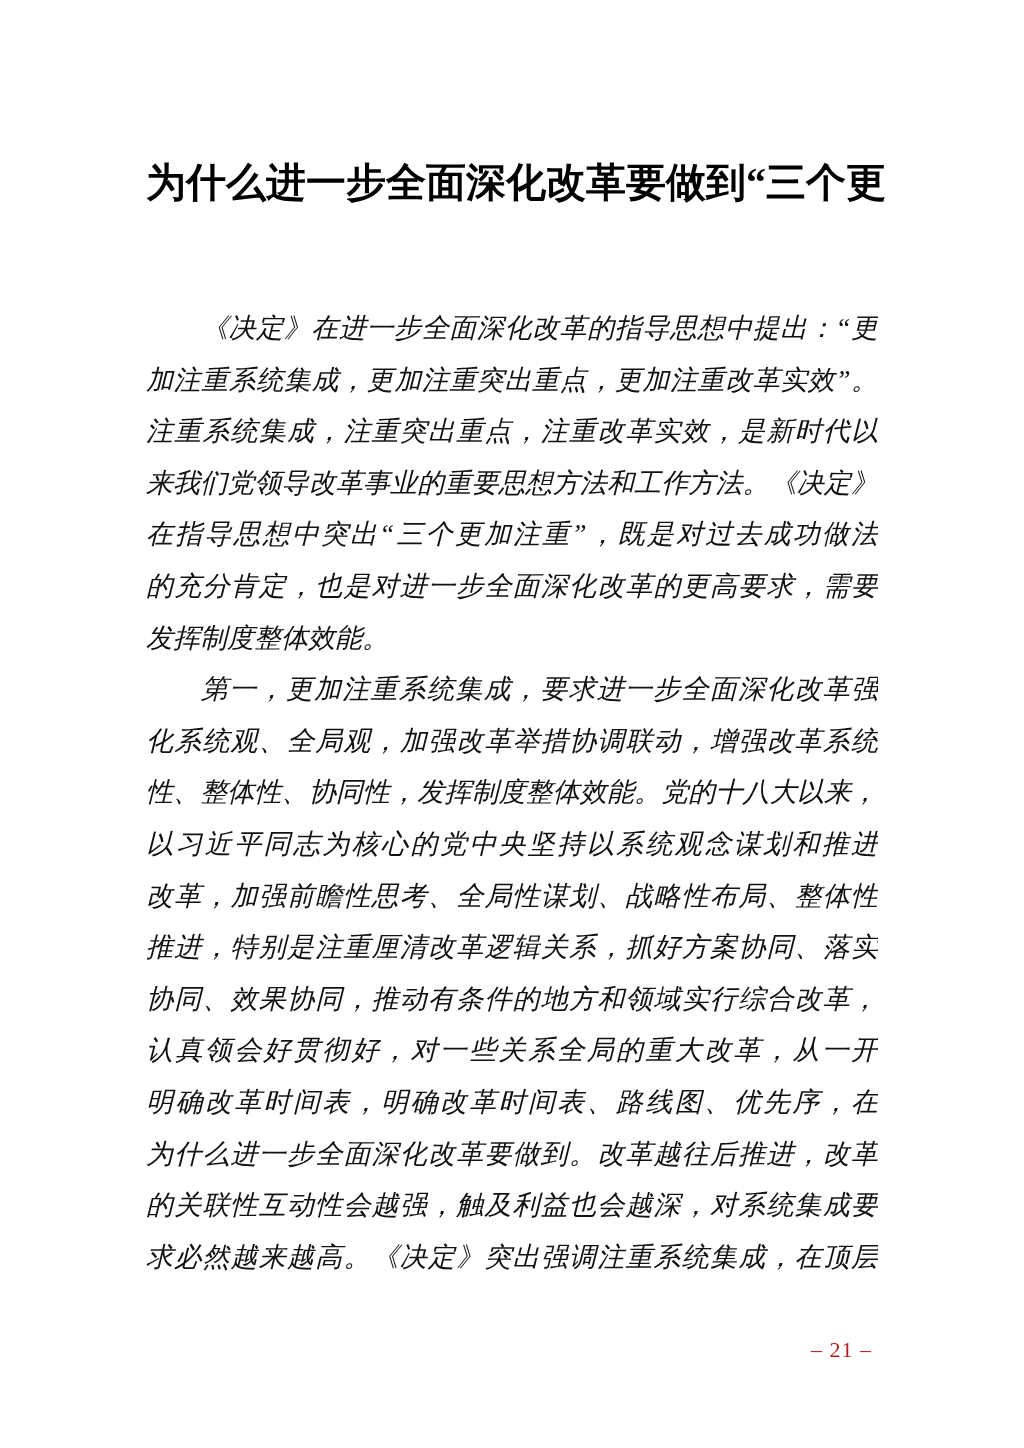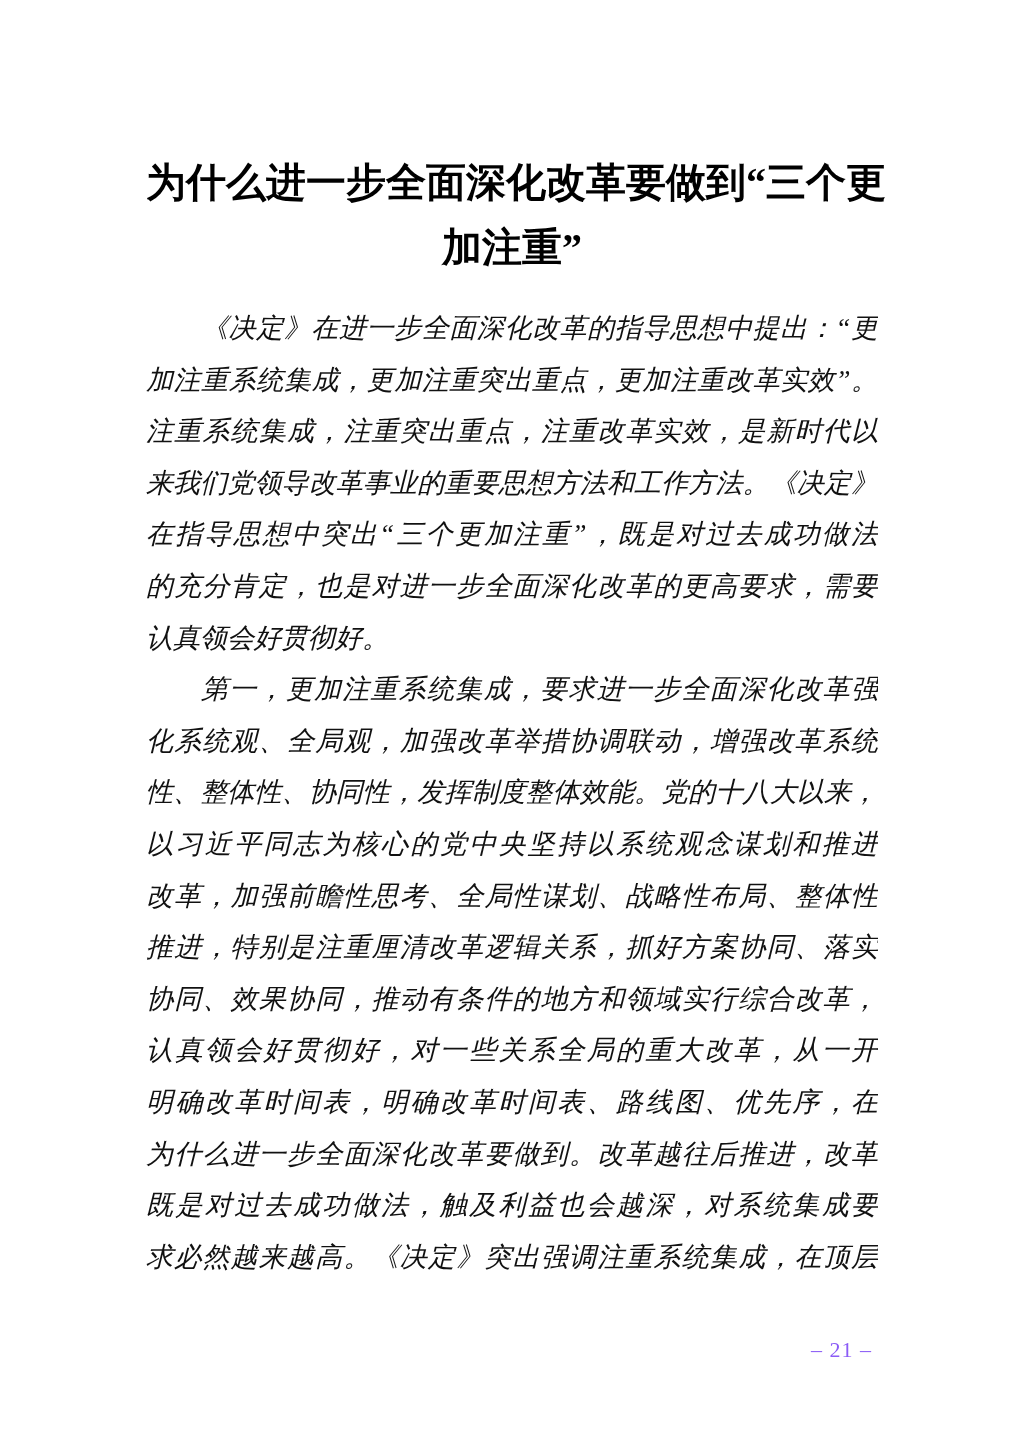--- a/index.html
+++ b/index.html
@@ -18,21 +18,21 @@
   }
   .title-block {
     position: absolute;
     left: 146px;
     top: 150px;
     width: 732px;
   }
   .title-line {
     height: 65px;
     line-height: 65px;
-    text-align: center;
+    text-align: right;
     font-size: 40px;
     font-weight: bold;
     color: #000000;
     white-space: nowrap;
   }
   .body-block {
     position: absolute;
     left: 146px;
     top: 303px;
     width: 732px;
@@ -52,47 +52,46 @@
   }
   .text-line.last {
     text-align-last: left;
   }
   .page-footer {
     position: absolute;
     top: 1336px;
     right: 152px;
     font-size: 22px;
     line-height: 28px;
-    color: #8b5cf6;
+    color: #b91c1c;
     letter-spacing: 1px;
   }
 </style>
 </head>
 <body>
 
 <div class="page">
   <div class="title-block">
       <div class="title-line">为什么进一步全面深化改革要做到“三个更</div>
-      <div class="title-line">加注重”</div>
     </div>
   <div class="body-block">
       <div class="text-line first">《决定》在进一步全面深化改革的指导思想中提出：“更</div>
       <div class="text-line">加注重系统集成，更加注重突出重点，更加注重改革实效”。</div>
       <div class="text-line">注重系统集成，注重突出重点，注重改革实效，是新时代以</div>
       <div class="text-line">来我们党领导改革事业的重要思想方法和工作方法。《决定》</div>
       <div class="text-line">在指导思想中突出“三个更加注重”，既是对过去成功做法</div>
       <div class="text-line">的充分肯定，也是对进一步全面深化改革的更高要求，需要</div>
-      <div class="text-line last">认真领会好贯彻好。</div>
+      <div class="text-line last">发挥制度整体效能。</div>
       <div class="text-line first">第一，更加注重系统集成，要求进一步全面深化改革强</div>
       <div class="text-line">化系统观、全局观，加强改革举措协调联动，增强改革系统</div>
       <div class="text-line">性、整体性、协同性，发挥制度整体效能。党的十八大以来，</div>
       <div class="text-line">以习近平同志为核心的党中央坚持以系统观念谋划和推进</div>
       <div class="text-line">改革，加强前瞻性思考、全局性谋划、战略性布局、整体性</div>
       <div class="text-line">推进，特别是注重厘清改革逻辑关系，抓好方案协同、落实</div>
       <div class="text-line">协同、效果协同，推动有条件的地方和领域实行综合改革，</div>
       <div class="text-line">认真领会好贯彻好，对一些关系全局的重大改革，从一开</div>
       <div class="text-line">明确改革时间表，明确改革时间表、路线图、优先序，在</div>
       <div class="text-line">为什么进一步全面深化改革要做到。改革越往后推进，改革</div>
-      <div class="text-line">既是对过去成功做法，触及利益也会越深，对系统集成要</div>
+      <div class="text-line">的关联性互动性会越强，触及利益也会越深，对系统集成要</div>
       <div class="text-line">求必然越来越高。《决定》突出强调注重系统集成，在顶层</div>
     </div>
   <div class="page-footer">– 21 –</div>
 </div>
 
 </body></html>

